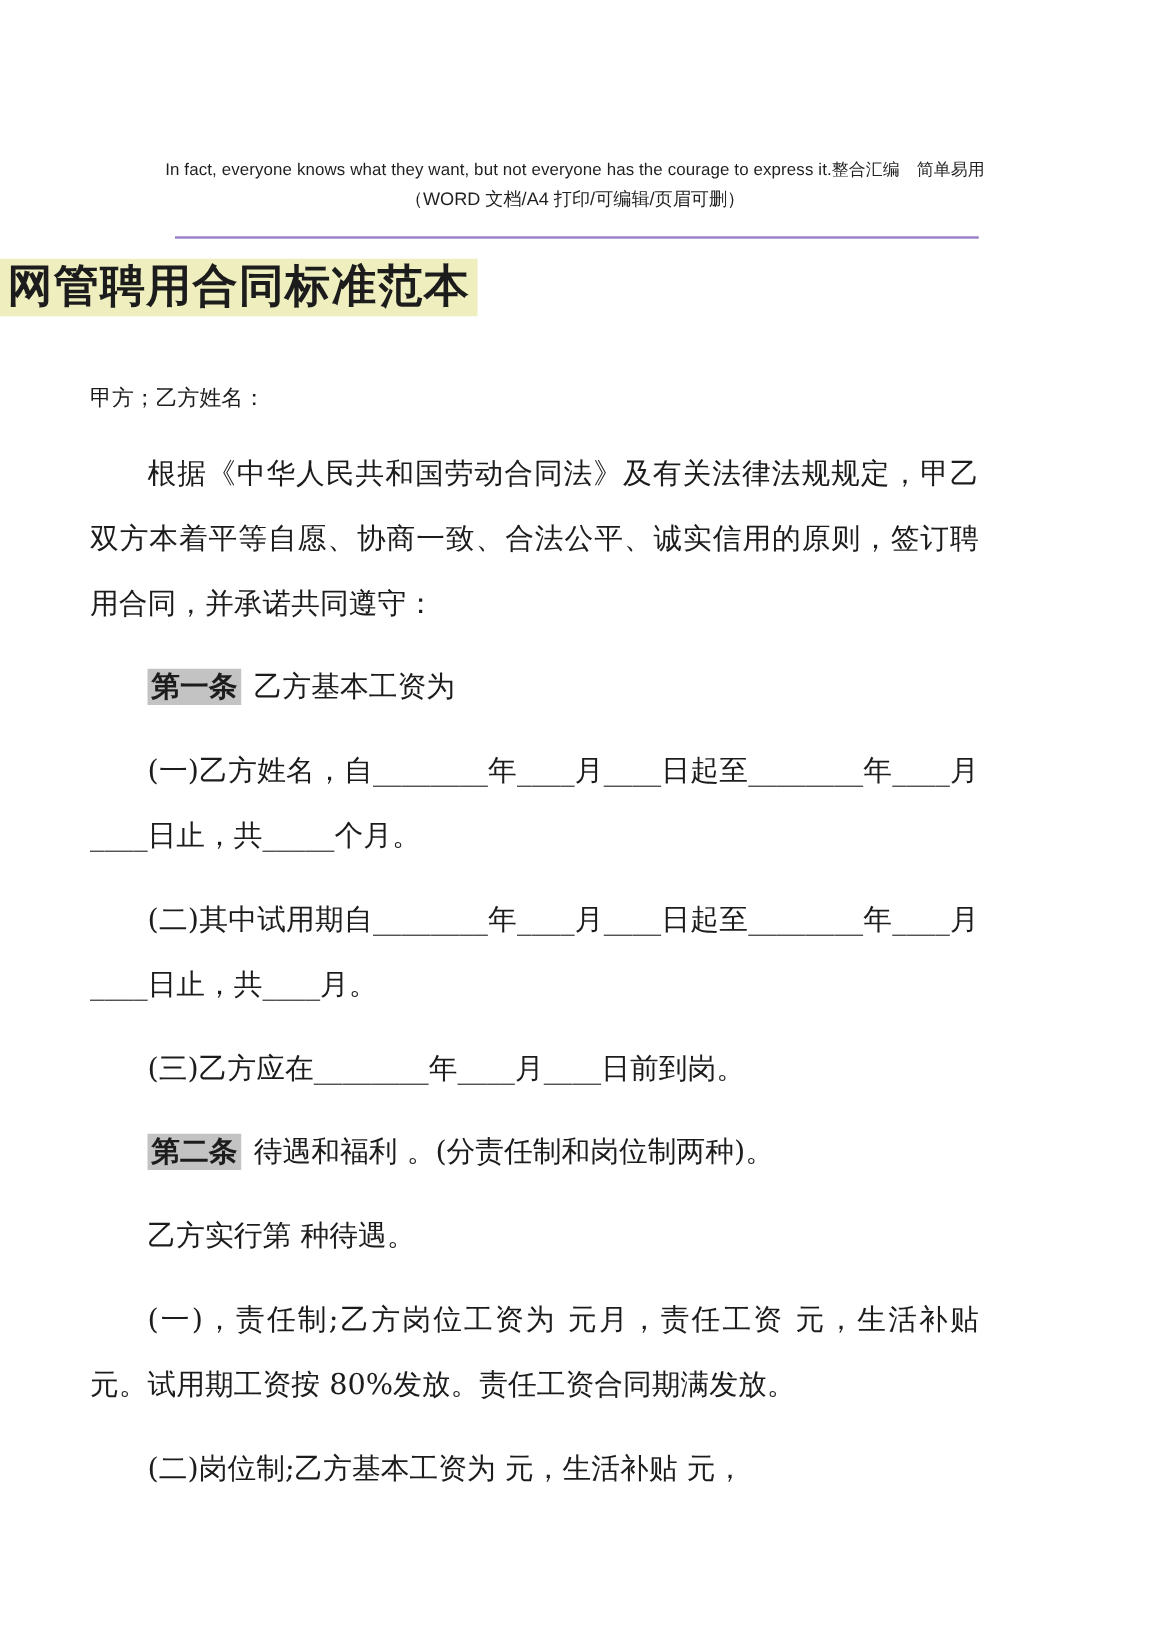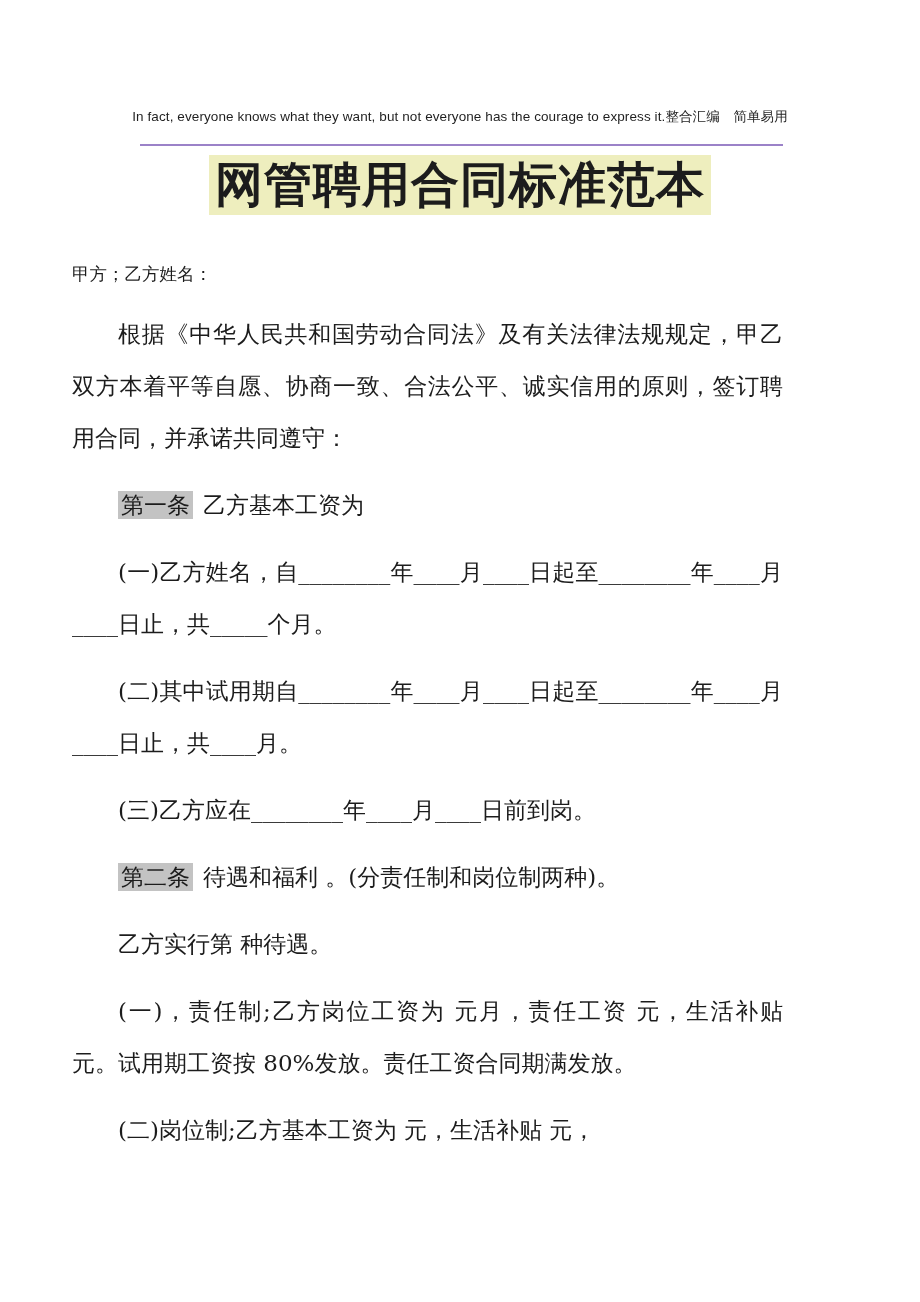--- a/index.html
+++ b/index.html
@@ -15,39 +15,39 @@
     background: #ffffff;
     overflow: hidden;
     font-family: "DejaVu Serif", "Liberation Serif", serif;
     color: #1c1c1c;
   }
   .header {
     padding-top: 106px;
     text-align: center;
     font-family: "Liberation Sans", "DejaVu Sans", sans-serif;
     color: #1f1f1f;
+    margin-top: 19px;
   }
   .header-line1 {
     font-size: 13.5px;
     line-height: 22px;
     letter-spacing: 0.1px;
   }
   .header-line2 {
     font-size: 14.5px;
     line-height: 26px;
   }
   .rule {
     border: none;
     border-top: 2px solid #9b82c8;
     margin: 16px 137px 0 140px;
   }
   .doc-title {
     margin: 12px 0 0 0;
-    text-align: center;
-    font-size: 48px;
+    font-size: 36px;
     font-weight: bold;
     letter-spacing: 1px;
     line-height: 52px;
   }
   .doc-title .hl-yellow {
     background: #eeeebe;
     padding: 1px 6px 3px 6px;
   }
   .doc-body {
     margin: 50px 137px 0 72px;
@@ -60,34 +60,35 @@
     text-indent: 2em;
   }
   p.party-line {
     font-size: 17.5px;
     line-height: 28px;
     margin: 0 0 20px 0;
     text-indent: 0;
   }
   .hl-gray {
     background: #c3c3c3;
-    font-weight: normal;
+    font-weight: bold;
     padding: 1px 3px;
   }
   .clause-heading .heading-text {
     margin-left: 10px;
   }
 </style>
 </head>
 <body>
 
 <div class="page">
 
   <div class="header">
     <div class="header-line1">In fact, everyone knows what they want, but not everyone has the courage to express it.整合汇编　简单易用</div>
+    <div class="header-line2">（WORD 文档/A4 打印/可编辑/页眉可删）</div>
   </div>
 
   <hr class="rule">
 
   <h1 class="doc-title">
     <span class="hl-yellow">网管聘用合同标准范本</span>
   </h1>
 
   <div class="doc-body">
 

